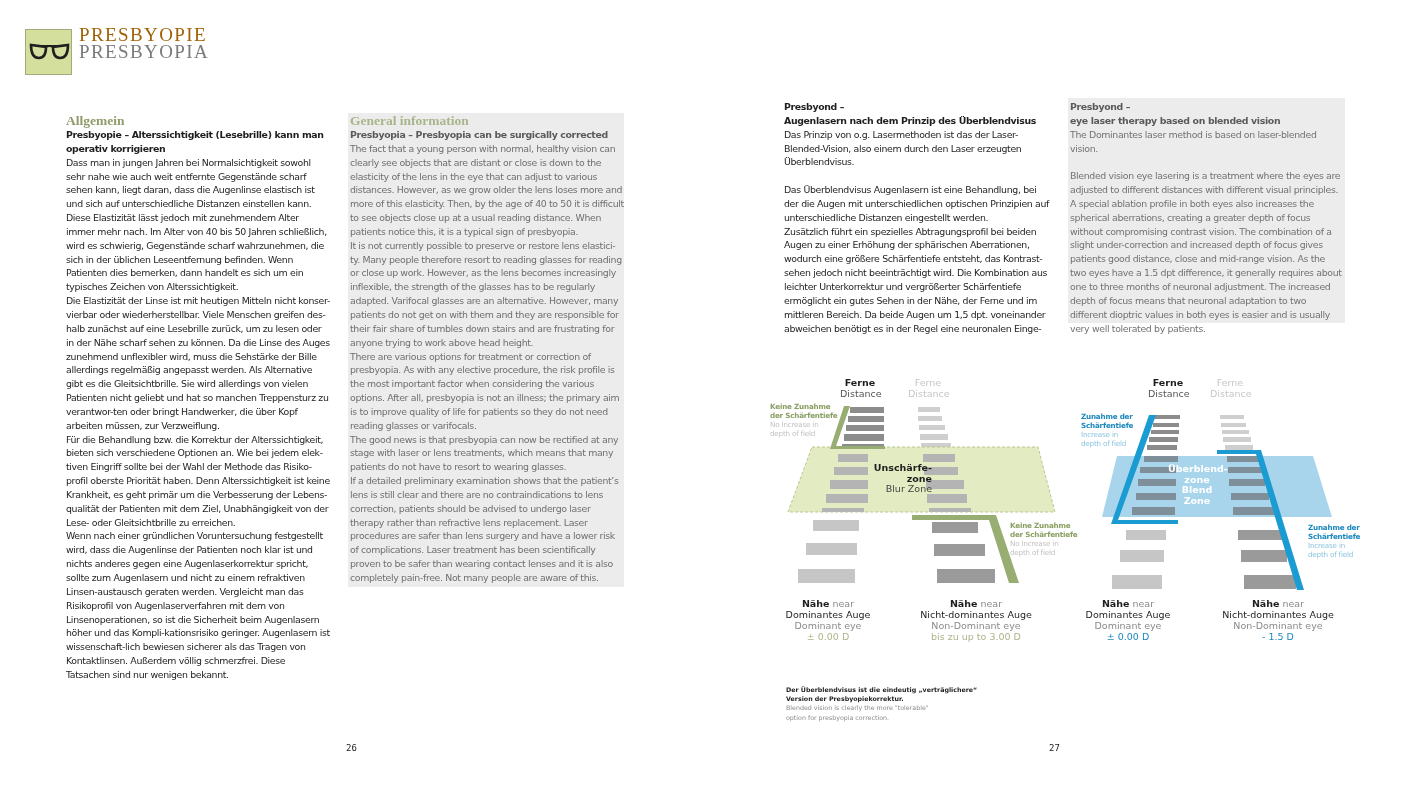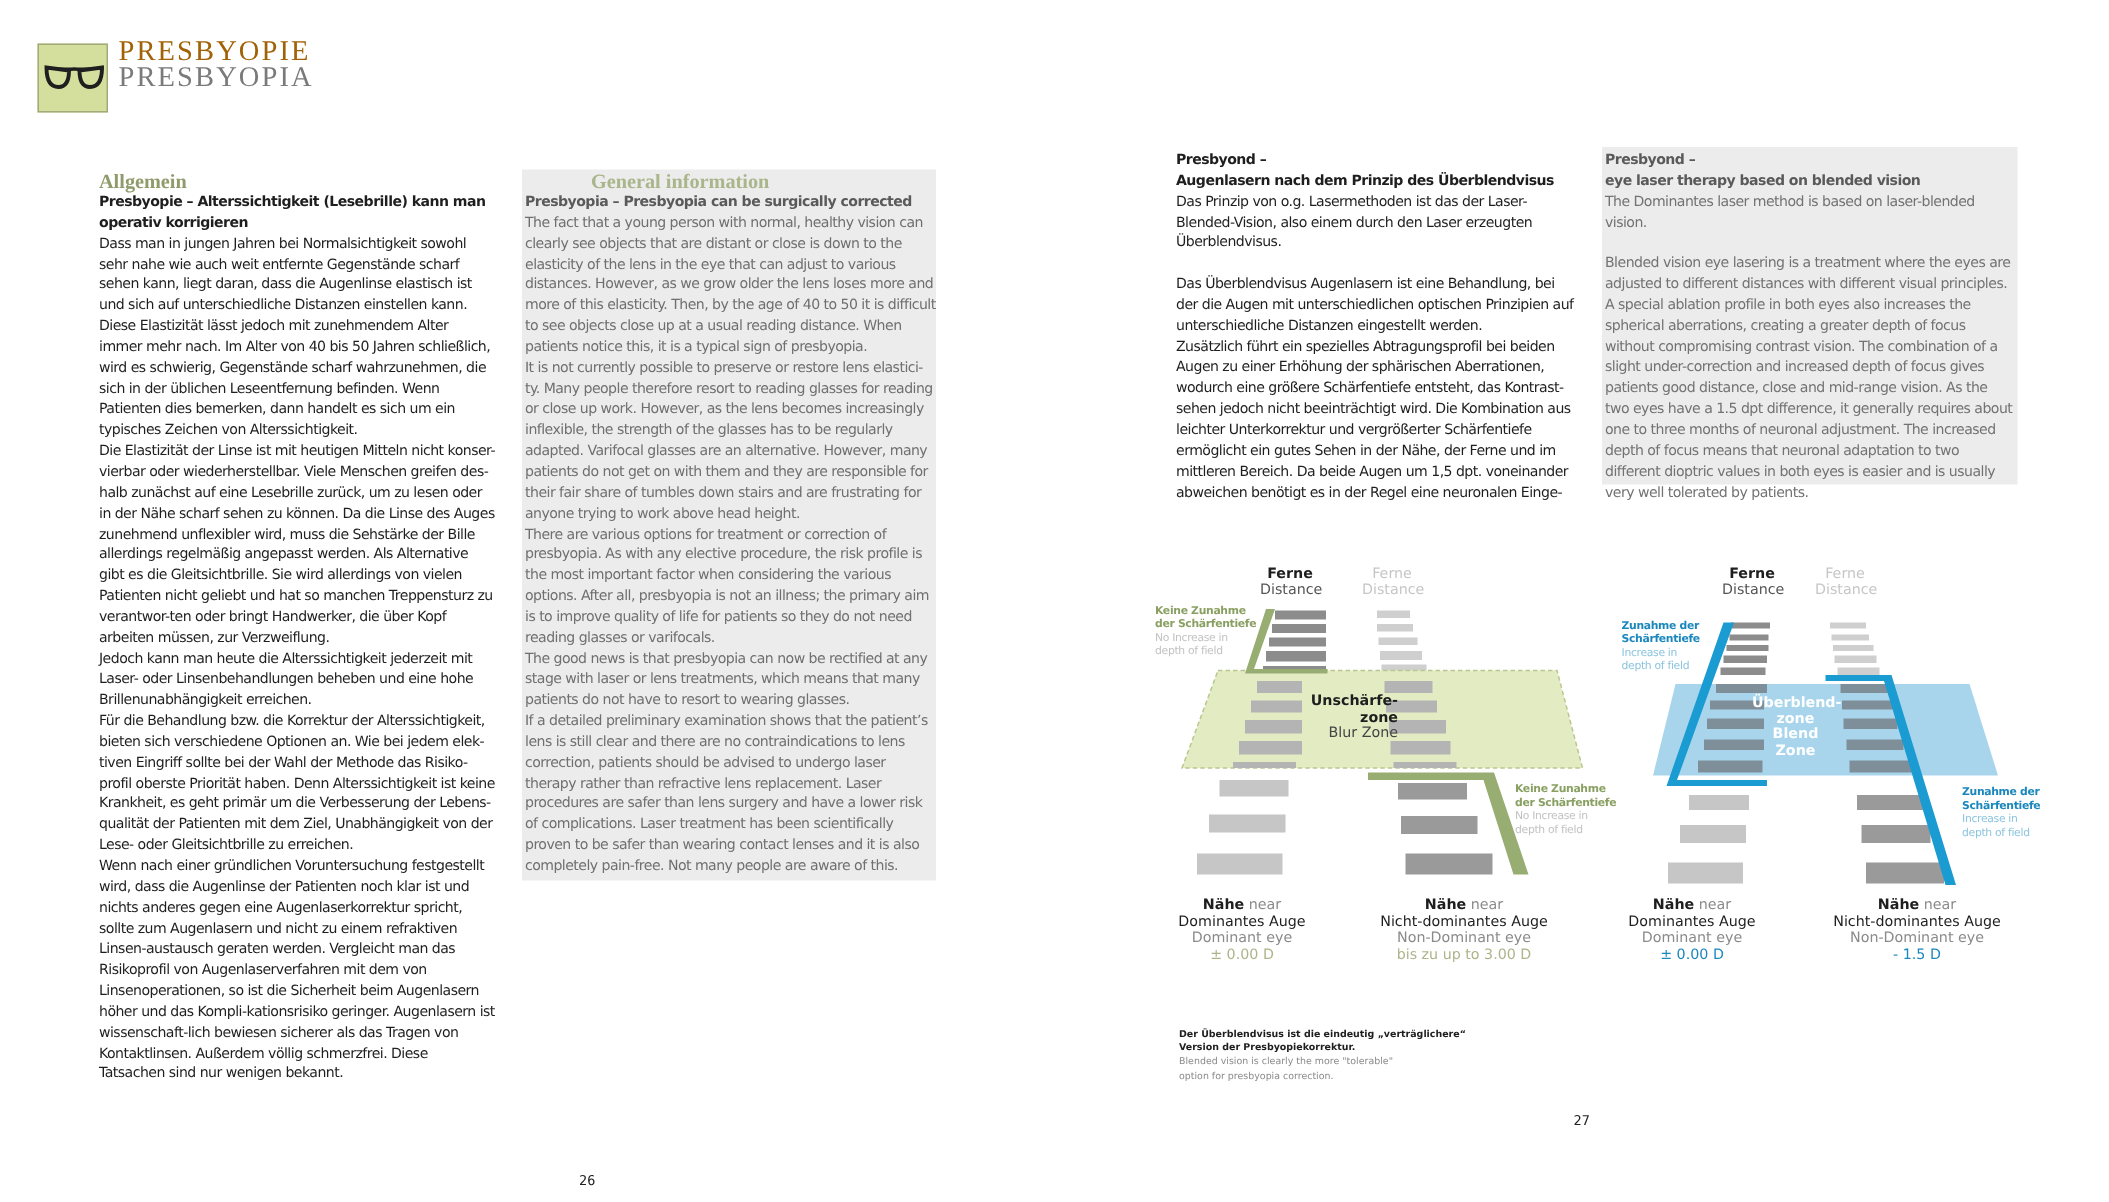--- a/index.html
+++ b/index.html
@@ -14,21 +14,21 @@
   .title-en { left:79px; top:43px; font-family:"Liberation Serif", serif; font-size:19px; letter-spacing:1.4px; color:#7a7a7a; line-height:18px; }
 
   
   .col { font-family:"DejaVu Sans", sans-serif; font-size:9.4px; line-height:13.85px; letter-spacing:-0.35px; }
   .col p { margin:0; }
   .col .heading { font-family:"Liberation Serif", serif; font-weight:bold; font-size:13.5px; color:#8f9b6a; letter-spacing:0; line-height:15px; }
   .col .sub { font-weight:bold; }
   .de { left:66px; top:113px; width:264px; color:#1e1e1e; }
   .en { left:348px; top:113px; width:276px; height:474px; background:#ececec; color:#6f6f6f; padding-left:2px; }
   .en .sub { color:#5a5a5a; }
-  .en .heading { color:#a9b58a;margin-left:44px; }
+  .en .heading { color:#a9b58a; }
   .de2 { left:784px; top:100px; width:268px; color:#1e1e1e; }
   .en2 { left:1068px; top:98px; width:277px; height:225px; background:#ececec; color:#727272; padding:2px 2px 0 2px; }
   .en2 .sub { color:#5a5a5a; }
   .gap { height:13.85px; }
 
   
   .dlabel { font-family:"DejaVu Sans", sans-serif; text-align:center; font-size:9.5px; line-height:11px; }
   .side { font-family:"DejaVu Sans", sans-serif; font-size:7.2px; line-height:9px; letter-spacing:-0.2px; }
   .side .b { font-weight:bold; }
   .foot-note { left:786px; top:685px; font-family:"DejaVu Sans", sans-serif; font-size:6.3px; line-height:9.2px; }
@@ -46,36 +46,35 @@
   </svg>
 </div>
 <div class="abs title-de">PRESBYOPIE</div>
 <div class="abs title-en">PRESBYOPIA</div>
 
 <div class="abs col de">
   <p class="heading">Allgemein</p>
   <p class="sub">Presbyopie – Alterssichtigkeit (Lesebrille) kann man operativ korrigieren</p>
   <p>Dass man in jungen Jahren bei Normalsichtigkeit sowohl sehr nahe wie auch weit entfernte Gegenstände scharf sehen kann, liegt daran, dass die Augenlinse elastisch ist und sich auf unterschiedliche Distanzen einstellen kann. Diese Elastizität lässt jedoch mit zunehmendem Alter immer mehr nach. Im Alter von 40 bis 50 Jahren schließlich, wird es schwierig, Gegenstände scharf wahrzunehmen, die sich in der üblichen Leseentfernung befinden. Wenn Patienten dies bemerken, dann handelt es sich um ein typisches Zeichen von Alterssichtigkeit.</p>
   <p>Die Elastizität der Linse ist mit heutigen Mitteln nicht konser-vierbar oder wiederherstellbar. Viele Menschen greifen des-halb zunächst auf eine Lesebrille zurück, um zu lesen oder in der Nähe scharf sehen zu können. Da die Linse des Auges zunehmend unflexibler wird, muss die Sehstärke der Bille allerdings regelmäßig angepasst werden. Als Alternative gibt es die Gleitsichtbrille. Sie wird allerdings von vielen Patienten nicht geliebt und hat so manchen Treppensturz zu verantwor-ten oder bringt Handwerker, die über Kopf arbeiten müssen, zur Verzweiflung.</p>
-  <p>Jedoch kann man heute die Alterssichtigkeit jederzeit mit Laser- oder Linsenbehandlungen beheben und eine hohe Brillenunabhängigkeit erreichen.</p>
   <p>Für die Behandlung bzw. die Korrektur der Alterssichtigkeit, bieten sich verschiedene Optionen an. Wie bei jedem elek-tiven Eingriff sollte bei der Wahl der Methode das Risiko-profil oberste Priorität haben. Denn Alterssichtigkeit ist keine Krankheit, es geht primär um die Verbesserung der Lebens-qualität der Patienten mit dem Ziel, Unabhängigkeit von der Lese- oder Gleitsichtbrille zu erreichen.</p>
   <p>Wenn nach einer gründlichen Voruntersuchung festgestellt wird, dass die Augenlinse der Patienten noch klar ist und nichts anderes gegen eine Augenlaserkorrektur spricht, sollte zum Augenlasern und nicht zu einem refraktiven Linsen-austausch geraten werden. Vergleicht man das Risikoprofil von Augenlaserverfahren mit dem von Linsenoperationen, so ist die Sicherheit beim Augenlasern höher und das Kompli-kationsrisiko geringer. Augenlasern ist wissenschaft-lich bewiesen sicherer als das Tragen von Kontaktlinsen. Außerdem völlig schmerzfrei. Diese Tatsachen sind nur wenigen bekannt.</p>
 </div>
 
 <div class="abs col en">
   <p class="heading">General information</p>
   <p class="sub">Presbyopia – Presbyopia can be surgically corrected</p>
   <p>The fact that a young person with normal, healthy vision can clearly see objects that are distant or close is down to the elasticity of the lens in the eye that can adjust to various distances. However, as we grow older the lens loses more and more of this elasticity. Then, by the age of 40 to 50 it is difficult to see objects close up at a usual reading distance. When patients notice this, it is a typical sign of presbyopia.</p>
   <p>It is not currently possible to preserve or restore lens elastici-ty. Many people therefore resort to reading glasses for reading or close up work. However, as the lens becomes increasingly inflexible, the strength of the glasses has to be regularly adapted. Varifocal glasses are an alternative. However, many patients do not get on with them and they are responsible for their fair share of tumbles down stairs and are frustrating for anyone trying to work above head height.</p>
   <p>There are various options for treatment or correction of presbyopia. As with any elective procedure, the risk profile is the most important factor when considering the various options. After all, presbyopia is not an illness; the primary aim is to improve quality of life for patients so they do not need reading glasses or varifocals.</p>
   <p>The good news is that presbyopia can now be rectified at any stage with laser or lens treatments, which means that many patients do not have to resort to wearing glasses.</p>
   <p>If a detailed preliminary examination shows that the patient’s lens is still clear and there are no contraindications to lens correction, patients should be advised to undergo laser therapy rather than refractive lens replacement. Laser procedures are safer than lens surgery and have a lower risk of complications. Laser treatment has been scientifically proven to be safer than wearing contact lenses and it is also completely pain-free. Not many people are aware of this.</p>
 </div>
 
-<div class="abs pagenum" style="left:346px; top:783px;margin-left:40px;">26</div>
+<div class="abs pagenum" style="left:346px; top:743px;">26</div>
 
 <div class="abs col de2">
   <p class="sub">Presbyond –</p>
   <p class="sub">Augenlasern nach dem Prinzip des Überblendvisus</p>
   <p>Das Prinzip von o.g. Lasermethoden ist das der Laser-Blended-Vision, also einem durch den Laser erzeugten Überblendvisus.</p>
   <div class="gap"></div>
   <p>Das Überblendvisus Augenlasern ist eine Behandlung, bei der die Augen mit unterschiedlichen optischen Prinzipien auf unterschiedliche Distanzen eingestellt werden.</p>
   <p>Zusätzlich führt ein spezielles Abtragungsprofil bei beiden Augen zu einer Erhöhung der sphärischen Aberrationen, wodurch eine größere Schärfentiefe entsteht, das Kontrast-sehen jedoch nicht beeinträchtigt wird. Die Kombination aus leichter Unterkorrektur und vergrößerter Schärfentiefe ermöglicht ein gutes Sehen in der Nähe, der Ferne und im mittleren Bereich. Da beide Augen um 1,5 dpt. voneinander abweichen benötigt es in der Regel eine neuronalen Einge-</p>
 </div>
 

